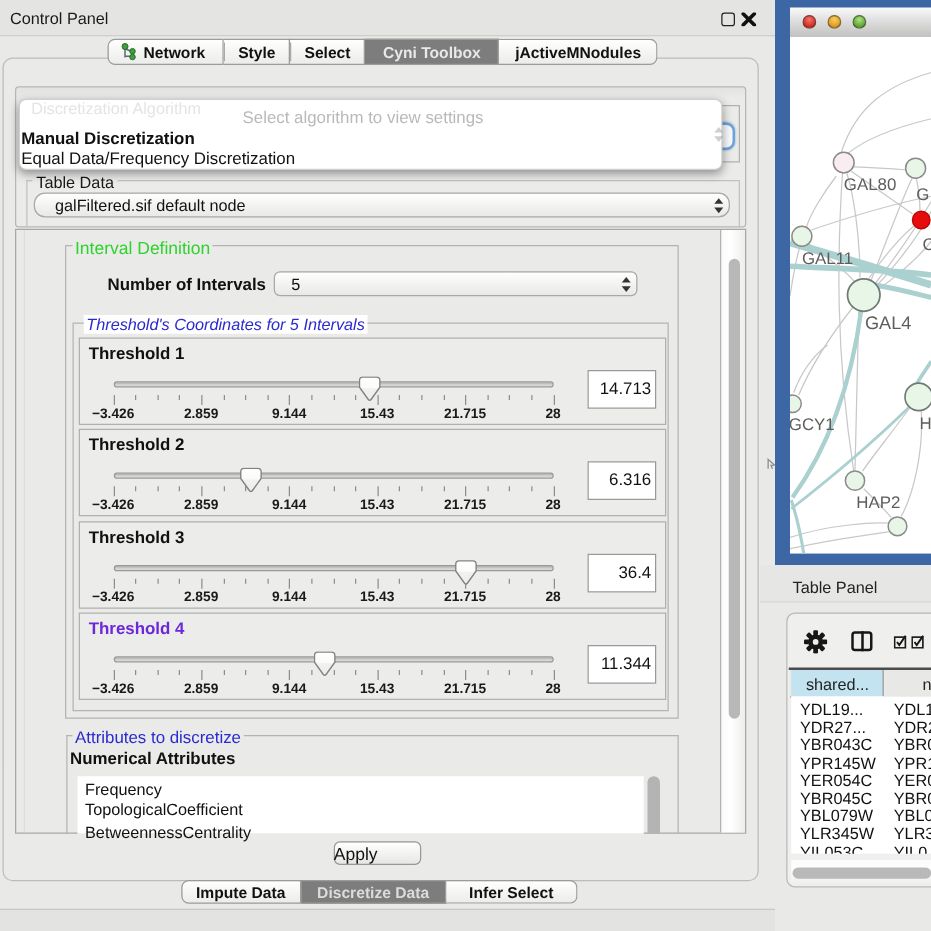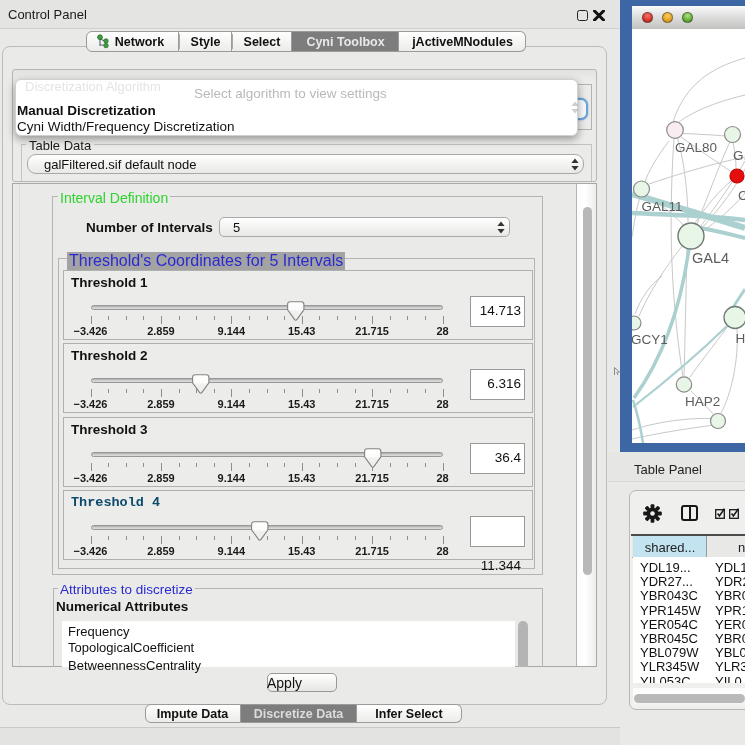--- a/index.html
+++ b/index.html
@@ -59,21 +59,21 @@
 <div class="lbl" style="left:58px;top:190px;background:#eaeae8;padding:0 2px;font-size:14px;color:#2ed32e;">Interval Definition</div>
 <div class="lbl" style="left:86px;top:220px;font-size:13.5px;font-weight:bold;color:#111;">Number of Intervals</div>
 <div class="abs" style="left:219px;top:217px;width:291px;height:20px;background:linear-gradient(#ffffff,#f2f2f0 55%,#e9e9e7);border:1px solid #a9a9a7;border-radius:5px;box-sizing:border-box;"></div>
 <div class="lbl" style="left:233px;top:220px;font-size:13px;color:#111;">5</div>
 <svg class="abs" style="left:496px;top:221px;" width="10" height="13" viewBox="0 0 10 13">
  <path d="M5 0.5 L8.6 5 L1.4 5 Z" fill="#333"></path>
     <path d="M5 12.5 L8.6 8 L1.4 8 Z" fill="#333"></path>
 </svg>
 
 <div class="abs" style="left:58px;top:258px;width:477px;height:311px;border:1px solid #b4b4b2;box-sizing:border-box;"></div>
-<div class="lbl" style="left:67px;top:252px;background:#a3a3a3;padding:0 2px;font-size:16px;color:#2a2ad0;">Threshold's Coordinates for 5 Intervals</div>
+<div class="lbl" style="left:67px;top:252px;background:#ffffff;padding:0 2px;font-size:13px;color:#2a2ad0;font-style:italic;">Threshold's Coordinates for 5 Intervals</div>
 
 <div class="abs" style="left:63px;top:269.5px;width:470px;height:70px;background:#ececea;border:1px solid #b0b0ae;box-sizing:border-box;"></div>
 <div class="lbl" style="left:71px;top:274.5px;font-size:13.5px;font-weight:bold;color:#111;">Threshold 1</div>
 <div class="abs" style="left:90.5px;top:304.5px;width:352.0px;height:5px;background:linear-gradient(#a8a8a6,#cecccc 45%,#dedddb);border:1px solid #98989a;border-radius:3px;box-sizing:border-box;"></div>
 <div class="abs" style="left:90.5px;top:315.5px;width:1px;height:8px;background:#8e8e8c;"></div>
 <div class="abs" style="left:108.1px;top:315.5px;width:1px;height:4px;background:#8e8e8c;"></div>
 <div class="abs" style="left:125.7px;top:315.5px;width:1px;height:4px;background:#8e8e8c;"></div>
 <div class="abs" style="left:143.3px;top:315.5px;width:1px;height:4px;background:#8e8e8c;"></div>
 <div class="abs" style="left:160.9px;top:315.5px;width:1px;height:8px;background:#8e8e8c;"></div>
 <div class="abs" style="left:178.5px;top:315.5px;width:1px;height:4px;background:#8e8e8c;"></div>
@@ -191,21 +191,21 @@
         <stop offset="0.45" stop-color="#fbfbfa"></stop>
         <stop offset="0.5" stop-color="#f1f1ef"></stop>
         <stop offset="1" stop-color="#ededeb"></stop>
       </linearGradient>
     </defs>
 <path d="M3.3 0.7 L14.2 0.7 Q16.9 0.7 16.9 3.4 L16.9 8.8 L10 18.4 Q8.75 20.1 7.5 18.4 L0.6 8.8 L0.6 3.4 Q0.6 0.7 3.3 0.7 Z" fill="url(#thg3)" stroke="#82827f" stroke-width="1.1"></path>
   </svg>
 <div class="abs" style="left:470px;top:442.5px;width:55px;height:31px;background:#ffffff;border:1px solid #999997;box-sizing:border-box;"></div>
 <div class="lbl" style="left:470px;top:449.5px;width:51px;text-align:right;font-size:13.5px;color:#111;">36.4</div>
 <div class="abs" style="left:63px;top:490.0px;width:470px;height:70px;background:#ececea;border:1px solid #b0b0ae;box-sizing:border-box;"></div>
-<div class="lbl" style="left:71px;top:495.0px;font-size:13.5px;font-weight:bold;color:#0c4a6e;font-family:Liberation Mono, monospace;">Threshold 4</div>
+<div class="lbl" style="left:71px;top:495.0px;font-size:13.5px;font-weight:bold;color:#6d28d9;">Threshold 4</div>
 <div class="abs" style="left:90.5px;top:525.0px;width:352.0px;height:5px;background:linear-gradient(#a8a8a6,#cecccc 45%,#dedddb);border:1px solid #98989a;border-radius:3px;box-sizing:border-box;"></div>
 <div class="abs" style="left:90.5px;top:536.0px;width:1px;height:8px;background:#8e8e8c;"></div>
 <div class="abs" style="left:108.1px;top:536.0px;width:1px;height:4px;background:#8e8e8c;"></div>
 <div class="abs" style="left:125.7px;top:536.0px;width:1px;height:4px;background:#8e8e8c;"></div>
 <div class="abs" style="left:143.3px;top:536.0px;width:1px;height:4px;background:#8e8e8c;"></div>
 <div class="abs" style="left:160.9px;top:536.0px;width:1px;height:8px;background:#8e8e8c;"></div>
 <div class="abs" style="left:178.5px;top:536.0px;width:1px;height:4px;background:#8e8e8c;"></div>
 <div class="abs" style="left:196.1px;top:536.0px;width:1px;height:4px;background:#8e8e8c;"></div>
 <div class="abs" style="left:213.7px;top:536.0px;width:1px;height:4px;background:#8e8e8c;"></div>
 <div class="abs" style="left:231.3px;top:536.0px;width:1px;height:8px;background:#8e8e8c;"></div>
@@ -232,21 +232,21 @@
       <linearGradient id="thg4" x1="0" y1="0" x2="0" y2="1">
 <stop offset="0" stop-color="#ffffff"></stop>
         <stop offset="0.45" stop-color="#fbfbfa"></stop>
         <stop offset="0.5" stop-color="#f1f1ef"></stop>
         <stop offset="1" stop-color="#ededeb"></stop>
       </linearGradient>
     </defs>
 <path d="M3.3 0.7 L14.2 0.7 Q16.9 0.7 16.9 3.4 L16.9 8.8 L10 18.4 Q8.75 20.1 7.5 18.4 L0.6 8.8 L0.6 3.4 Q0.6 0.7 3.3 0.7 Z" fill="url(#thg4)" stroke="#82827f" stroke-width="1.1"></path>
   </svg>
 <div class="abs" style="left:470px;top:516.0px;width:55px;height:31px;background:#ffffff;border:1px solid #999997;box-sizing:border-box;"></div>
-<div class="lbl" style="left:470px;top:523.0px;width:51px;text-align:right;font-size:13.5px;color:#111;margin-top:35px;">11.344</div>
+<div class="lbl" style="left:470px;top:523.0px;width:51px;text-align:right;font-size:13.5px;color:#111;">11.344</div>
 
 <div class="abs" style="left:53px;top:588px;width:490px;height:79px;border:1px solid #b4b4b2;border-bottom:none;box-sizing:border-box;"></div>
 <div class="lbl" style="left:58px;top:582px;background:#eaeae8;padding:0 2px;font-size:13.5px;color:#2a2ad0;">Attributes to discretize</div>
 <div class="lbl" style="left:56px;top:599px;font-size:13.5px;font-weight:bold;color:#111;">Numerical Attributes</div>
 <div class="abs" style="left:62px;top:621px;width:453px;height:46px;background:#ffffff;"></div>
 <div class="lbl" style="left:68px;top:623.5px;font-size:13px;color:#111;">Frequency</div>
 <div class="lbl" style="left:68px;top:640px;font-size:13px;color:#111;">TopologicalCoefficient</div>
 <div class="lbl" style="left:68px;top:658px;font-size:13px;color:#111;">BetweennessCentrality</div>
 <div class="abs" style="left:518px;top:621px;width:10px;height:46px;background:#b4b4b4;border-radius:5px 5px 0 0;"></div>
 
@@ -261,21 +261,21 @@
 <div class="lbl" style="left:356.5px;top:706.5px;width:105px;text-align:center;font-size:12.5px;font-weight:bold;color:#111;">Infer Select</div>
 
 <div class="abs" style="left:15px;top:79px;width:563px;height:57px;background:#ffffff;border:1px solid #d0d0d0;border-radius:6px;box-shadow:0 3px 8px rgba(0,0,0,0.38);box-sizing:border-box;"></div>
 <div class="lbl" style="left:25px;top:79px;font-size:13px;color:#e4e4e4;">Discretization Algorithm</div>
 <div class="lbl" style="left:194px;top:86px;font-size:13.5px;color:#b9b9b9;">Select algorithm to view settings</div>
 <svg class="abs" style="left:570px;top:101px;opacity:0.35;" width="10" height="13" viewBox="0 0 10 13">
  <path d="M5 0.5 L8.6 5 L1.4 5 Z" fill="#777"></path>
     <path d="M5 12.5 L8.6 8 L1.4 8 Z" fill="#777"></path>
 </svg>
 <div class="lbl" style="left:17px;top:102.5px;font-size:13.5px;font-weight:bold;color:#111;">Manual Discretization</div>
-<div class="lbl" style="left:17px;top:118.5px;font-size:13.5px;color:#111;">Cyni Width/Frequency Discretization</div>
+<div class="lbl" style="left:17px;top:118.5px;font-size:13.5px;color:#111;">Equal Data/Frequency Discretization</div>
 
 <div class="abs" style="left:620px;top:0;width:125px;height:452px;background:#3c66a4;"></div>
 <div class="abs" style="left:632px;top:6px;width:113px;height:23px;background:linear-gradient(#fafafa,#dcdcdc 50%,#c2c2c0);border-bottom:1px solid #7a7a78;"></div>
 
 <div class="abs" style="left:641.5px;top:12px;width:11px;height:11px;border-radius:50%;background:radial-gradient(circle at 50% 30%,#f2766e,#dc3a30 55%,#a01a12);border:0.5px solid rgba(60,60,60,.55);box-sizing:border-box;"></div>
 <div class="abs" style="left:661.5px;top:12px;width:11px;height:11px;border-radius:50%;background:radial-gradient(circle at 50% 30%,#f5ce62,#e8a62c 55%,#b2770e);border:0.5px solid rgba(60,60,60,.55);box-sizing:border-box;"></div>
 <div class="abs" style="left:681.5px;top:12px;width:11px;height:11px;border-radius:50%;background:radial-gradient(circle at 50% 30%,#b0e084,#6cb43e 55%,#3f7e1a);border:0.5px solid rgba(60,60,60,.55);box-sizing:border-box;"></div>
 
 <svg class="abs" style="left:632px;top:29px;" width="113" height="414" viewBox="632 29 113 414">
 <rect x="632" y="29" width="113" height="414" fill="#ffffff"></rect>

